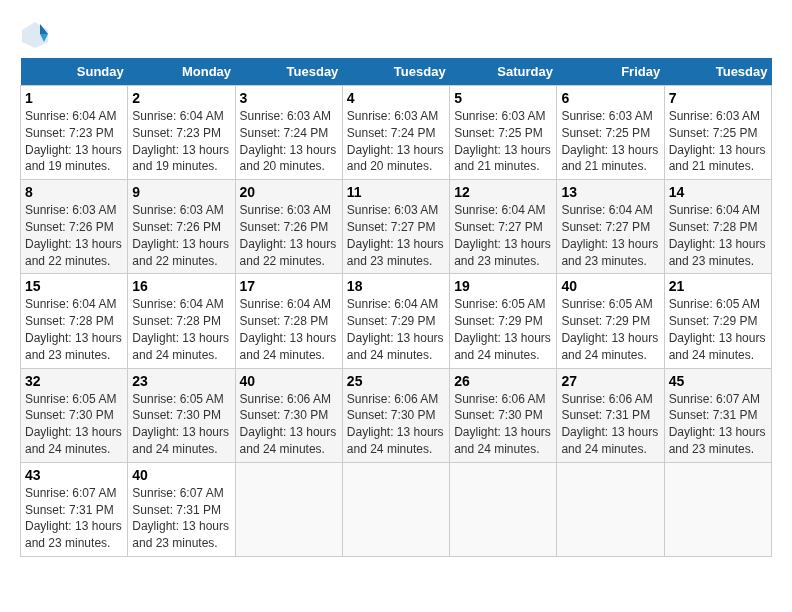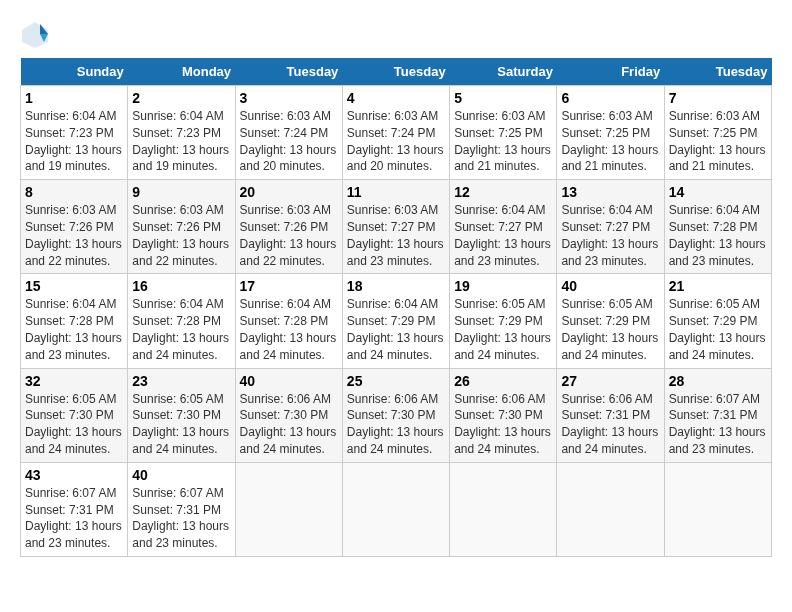--- a/index.html
+++ b/index.html
@@ -354,21 +354,21 @@
         <td>
         <span class="day-number">27</span>
         <div class="day-info">
           Sunrise: 6:06 AM<br>
           Sunset: 7:31 PM<br>
           Daylight: 13 hours<br>
           and 24 minutes.
         </div>
       </td>
         <td>
-        <span class="day-number">28</span>
+        <span class="day-number">45</span>
         <div class="day-info">
           Sunrise: 6:07 AM<br>
           Sunset: 7:31 PM<br>
           Daylight: 13 hours<br>
           and 23 minutes.
         </div>
       </td>
       </tr>
       <tr>
         <td>

